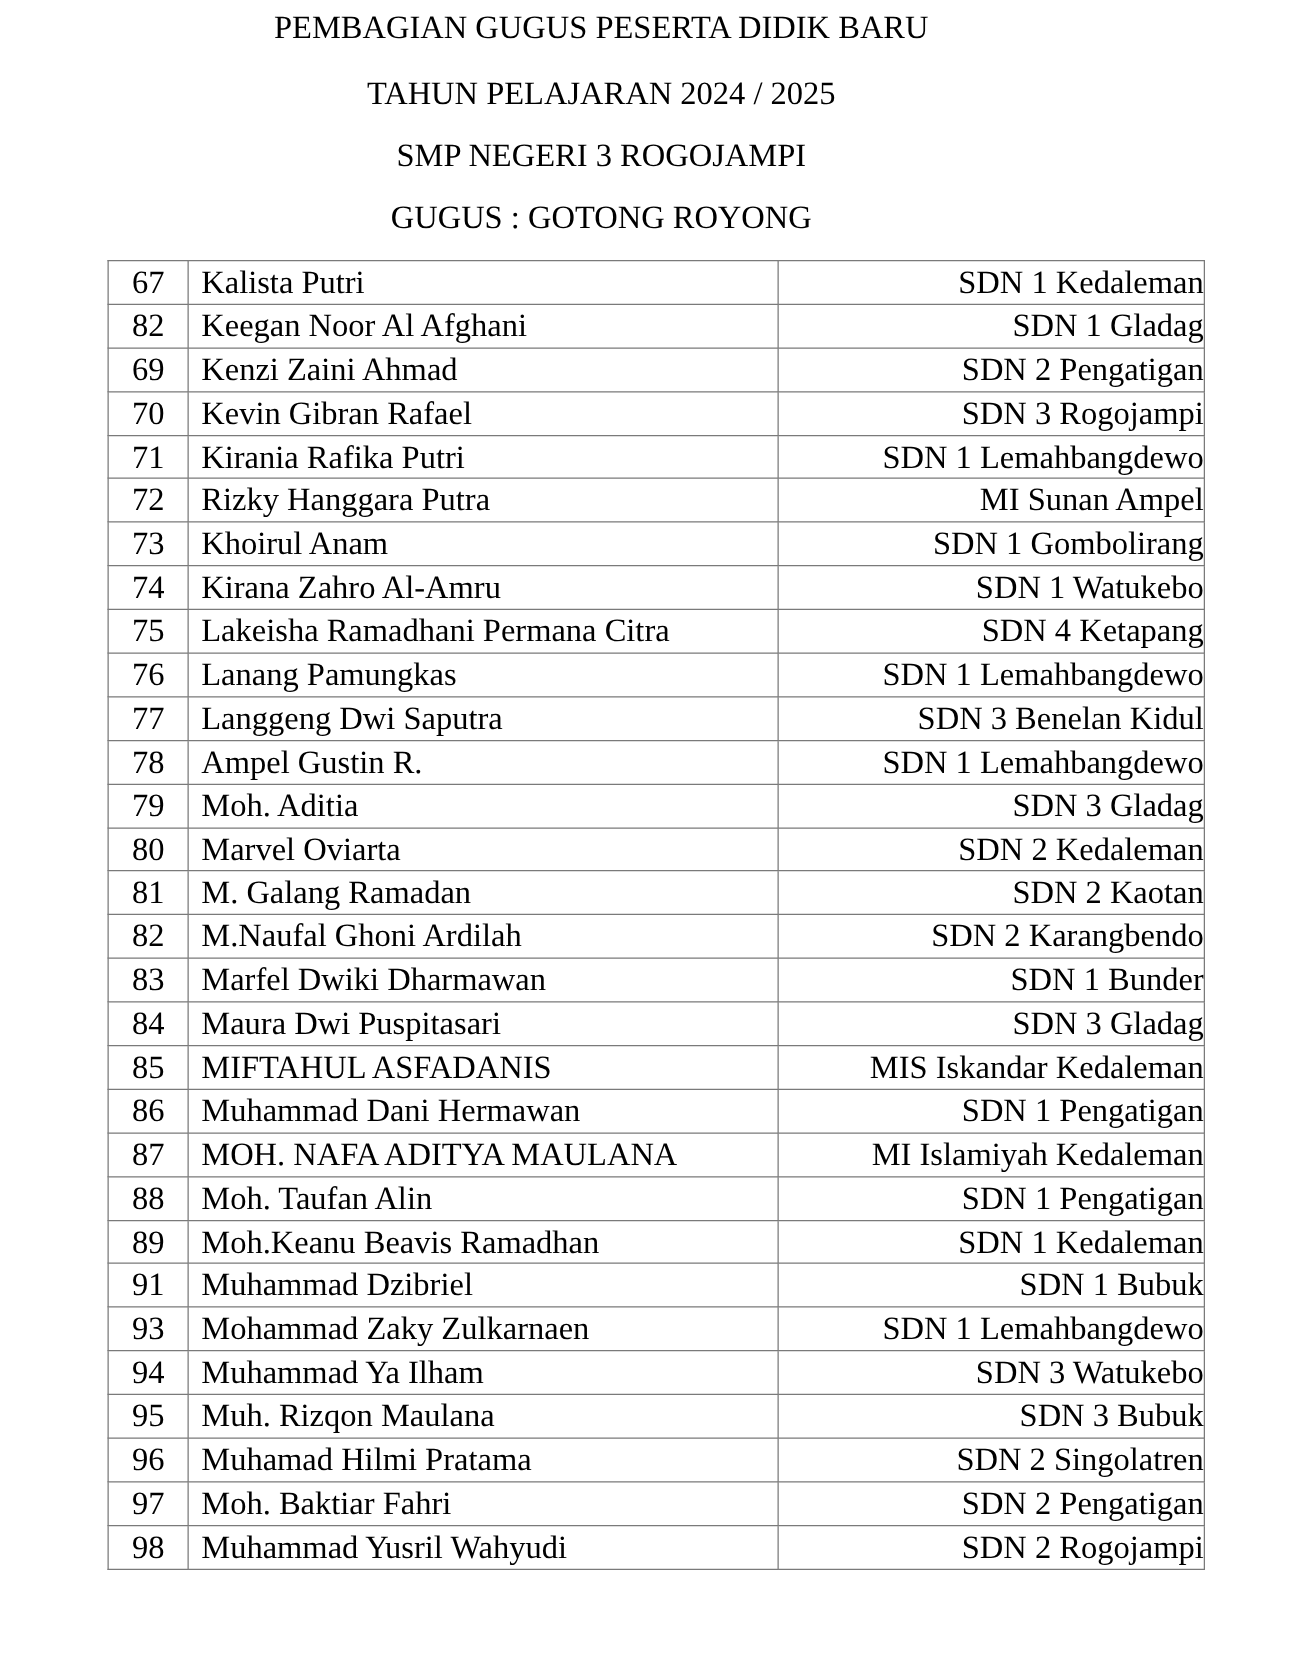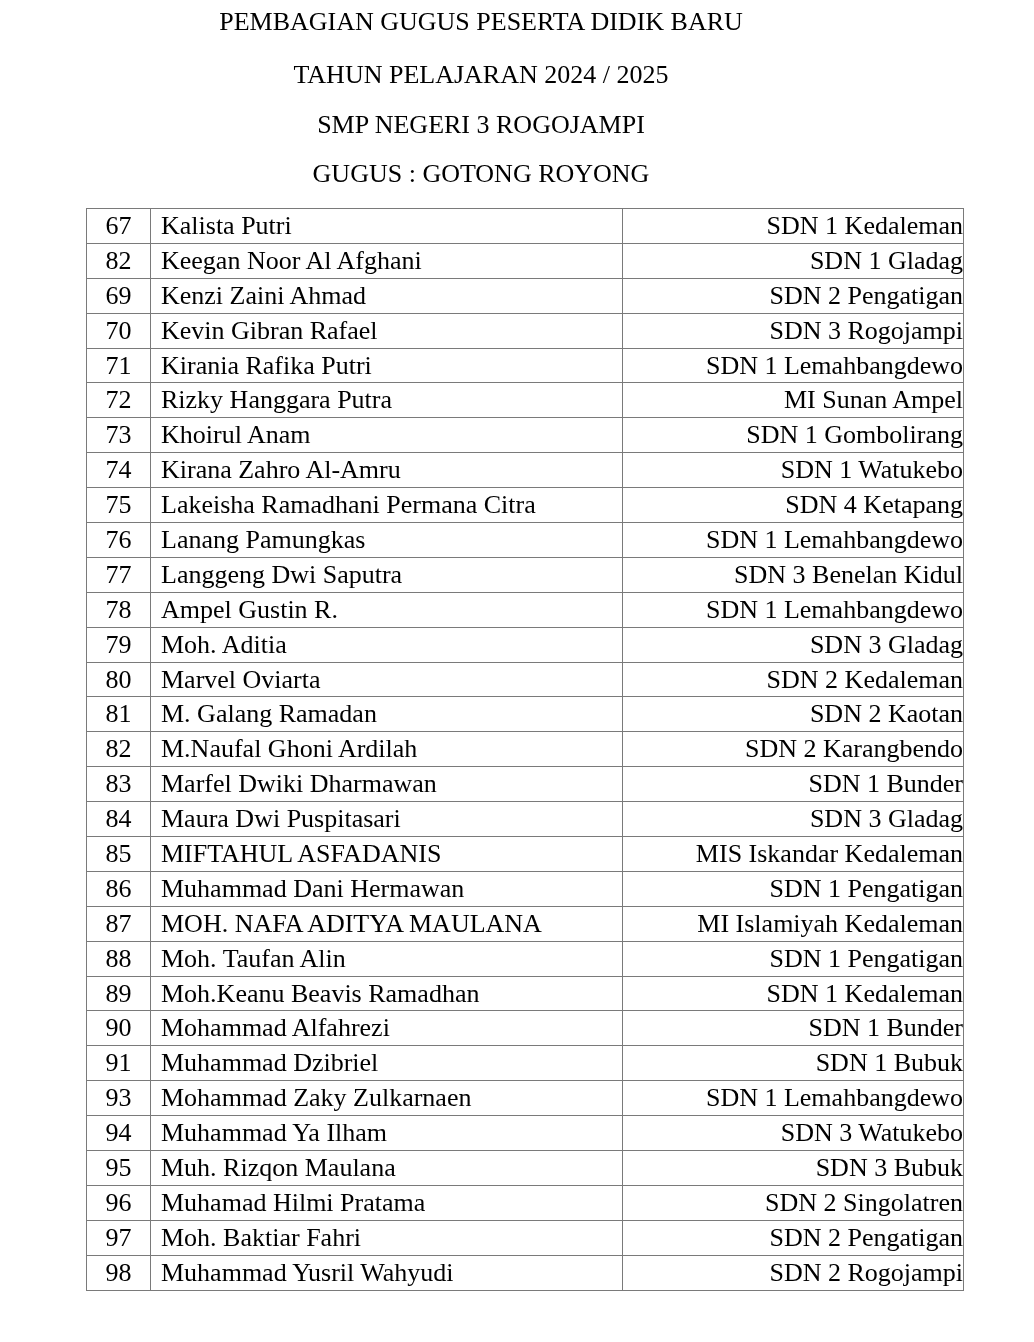--- a/index.html
+++ b/index.html
@@ -146,25 +146,20 @@
         <td class="no">88</td>
         <td class="name">Moh. Taufan Alin</td>
         <td class="school">SDN 1 Pengatigan</td>
       </tr>
       <tr>
         <td class="no">89</td>
         <td class="name">Moh.Keanu Beavis Ramadhan</td>
         <td class="school">SDN 1 Kedaleman</td>
       </tr>
       <tr>
-        <td class="no">90</td>
-        <td class="name">Mohammad Alfahrezi</td>
-        <td class="school">SDN 1 Bunder</td>
-      </tr>
-      <tr>
         <td class="no">91</td>
         <td class="name">Muhammad Dzibriel</td>
         <td class="school">SDN 1 Bubuk</td>
       </tr>
       <tr>
         <td class="no">93</td>
         <td class="name">Mohammad Zaky Zulkarnaen</td>
         <td class="school">SDN 1 Lemahbangdewo</td>
       </tr>
       <tr>

